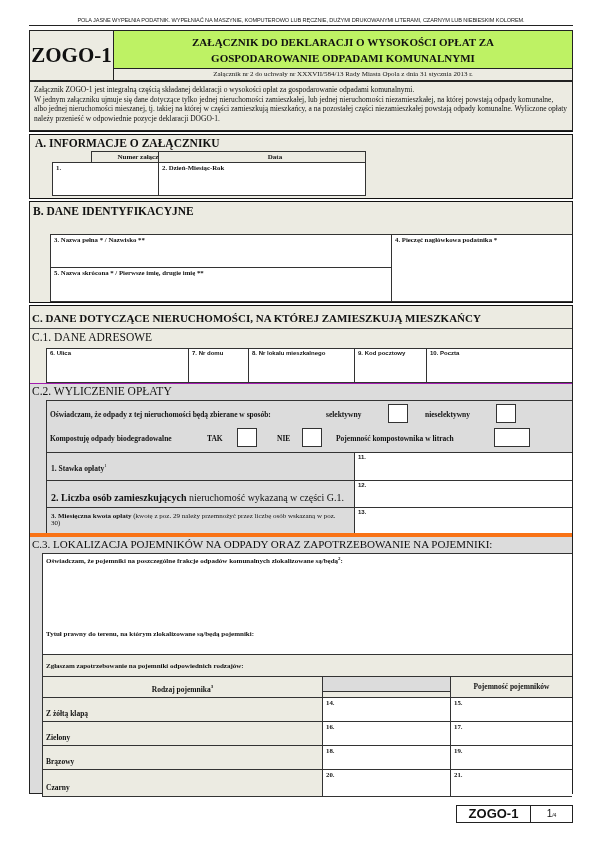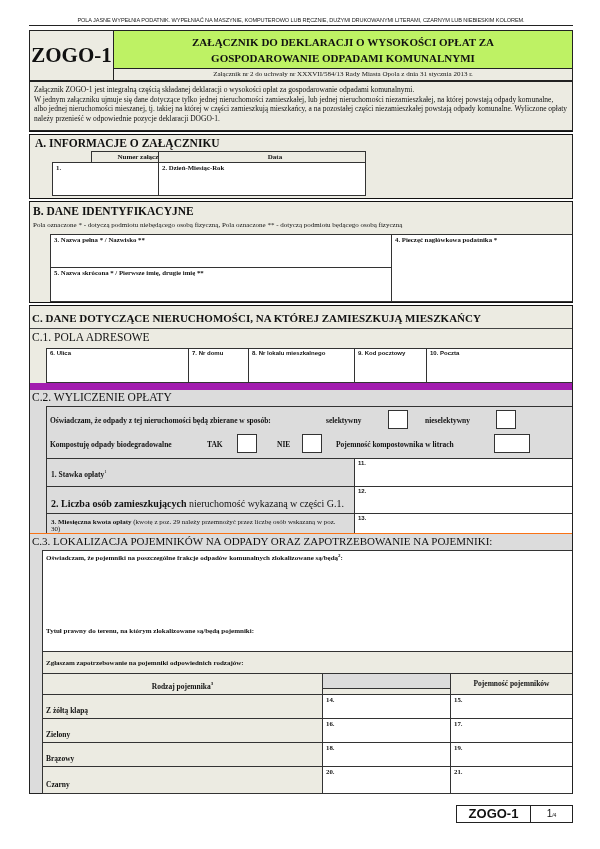--- a/index.html
+++ b/index.html
@@ -58,56 +58,55 @@
     </div>
   <div class="box" style="left:128px;top:27px;width:208px;height:34px;">
       <div class="lbl">2.  Dzień-Miesiąc-Rok</div>
     </div>
 </div>
 
 <div class="abs dbl" style="top:198px;"></div>
 
 <div class="abs beige" style="left:30px;top:202px;width:542px;height:100px;">
   <div class="abs sec-title" style="left:3px;top:3px;text-align:center;">B. DANE IDENTYFIKACYJNE</div>
-  <div class="abs" style="left:3px;top:19px;font-size:7px;white-space:nowrap;">Pola oznaczone * - dotyczą podmiotu niebędącego osobą fizyczną, Pola oznaczone ** - dotyczą podmiotu będącego osobą fizyczną</div>
   <div class="box" style="left:20px;top:32px;width:342px;height:34px;">
       <div class="lbl">3.  Nazwa pełna * / Nazwisko **</div>
     </div>
   <div class="box" style="left:361px;top:32px;width:181px;height:68px;border-right:none;">
       <div class="lbl">4.  Pieczęć nagłówkowa podatnika *</div>
     </div>
   <div class="box" style="left:20px;top:65px;width:342px;height:35px;">
       <div class="lbl">5.  Nazwa skrócona * / Pierwsze imię, drugie imię **</div>
     </div>
 </div>
 
 <div class="abs dbl" style="top:302px;"></div>
 
 <div class="abs beige" style="left:30px;top:306px;width:542px;height:77px;">
   <div class="abs sec-title" style="left:2px;top:6px;font-size:11px;">C. DANE DOTYCZĄCE NIERUCHOMOŚCI, NA KTÓREJ ZAMIESZKUJĄ MIESZKAŃCY</div>
   <div class="hline" style="left:0;top:22px;width:542px;"></div>
-  <div class="abs sec-sub" style="left:2px;top:25px;">C.1. POLA ADRESOWE</div>
+  <div class="abs sec-sub" style="left:2px;top:25px;">C.1. DANE ADRESOWE</div>
   <div class="box" style="left:16px;top:42px;width:143px;height:35px;">
       <div class="lbl-s">6.  Ulica</div>
     </div>
   <div class="box" style="left:158px;top:42px;width:61px;height:35px;">
       <div class="lbl-s">7.  Nr domu</div>
     </div>
   <div class="box" style="left:218px;top:42px;width:107px;height:35px;">
       <div class="lbl-s">8.  Nr lokalu mieszkalnego</div>
     </div>
   <div class="box" style="left:324px;top:42px;width:73px;height:35px;">
       <div class="lbl-s">9.  Kod pocztowy</div>
     </div>
   <div class="box" style="left:396px;top:42px;width:146px;height:35px;border-right:none;">
       <div class="lbl-s">10.    Poczta</div>
     </div>
 </div>
 
-<div class="abs gray" style="left:30px;top:383px;width:542px;height:150px;border-top:7px solid #a21caf;">
+<div class="abs gray" style="left:30px;top:383px;width:542px;height:150px;border-top:1px solid #a21caf;">
   <div class="abs sec-sub" style="left:2px;top:1px;">C.2. WYLICZENIE OPŁATY</div>
   <div class="abs" style="left:16px;top:16px;width:526px;height:134px;border:1px solid #333;border-right:none;"></div>
   <div class="txt" style="left:20px;top:26px;">Oświadczam, że odpady z tej nieruchomości będą zbierane w sposób:</div>
   <div class="txt" style="left:296px;top:26px;">selektywny</div>
   <div class="cb" style="left:358px;top:20px;"></div>
   <div class="txt" style="left:395px;top:26px;">nieselektywny</div>
   <div class="cb" style="left:466px;top:20px;"></div>
   <div class="txt" style="left:20px;top:50px;">Kompostuję odpady biodegradowalne</div>
   <div class="txt" style="left:177px;top:50px;">TAK</div>
   <div class="cb" style="left:207px;top:44px;"></div>
@@ -131,21 +130,21 @@
     </div>
 
   <div class="box gray" style="left:16px;top:123px;width:309px;height:27px;">
     <div class="abs" style="left:4px;top:5px;width:290px;font-size:7px;line-height:7px;"><b>3.  Miesięczna kwota opłaty</b><span> (kwotę z poz. 29 należy przemnożyć przez liczbę osób wskazaną w poz. 30)</span></div>
   </div>
   <div class="box" style="left:324px;top:123px;width:218px;height:27px;border-right:none;">
       <div class="lbl-s">13.</div>
     </div>
 </div>
 
-<div class="abs gray" style="left:30px;top:533px;width:542px;height:260px;border-top:1px solid #f97316;">
+<div class="abs gray" style="left:30px;top:533px;width:542px;height:260px;border-top:4px solid #f97316;">
   <div class="abs sec-sub" style="left:2px;top:1px;font-size:11px;">C.3. LOKALIZACJA POJEMNIKÓW NA ODPADY ORAZ ZAPOTRZEBOWANIE NA POJEMNIKI:</div>
   <div class="box" style="left:12px;top:16px;width:530px;height:102px;border-right:none;">
     <div class="abs" style="left:3px;top:2px;font-size:7px;font-weight:bold;white-space:nowrap;"><span>Oświadczam, że pojemniki na poszczególne frakcje odpadów komunalnych zlokalizowane są/będą</span><sup style="font-size:5px;">2</sup>:</div>
     <div class="abs" style="left:3px;top:76px;font-size:7px;font-weight:bold;white-space:nowrap;">Tytuł prawny do terenu, na którym zlokalizowane są/będą pojemniki:</div>
   </div>
   <div class="box beige" style="left:12px;top:117px;width:530px;height:23px;border-right:none;">
     <div class="abs" style="left:3px;top:7px;font-size:7px;font-weight:bold;white-space:nowrap;">Zgłaszam zapotrzebowanie na pojemniki odpowiednich rodzajów:</div>
   </div>
   <div class="box beige" style="left:12px;top:139px;width:281px;height:22px;text-align:center;font-size:7.5px;font-weight:bold;line-height:20px;"><span>Rodzaj pojemnika</span><sup style="font-size:5px;">3</sup></div>
   <div class="box beige" style="left:292px;top:139px;width:129px;height:22px;text-align:center;font-size:7.5px;font-weight:bold;line-height:20px;margin-top:15px;">Liczba pojemników</div>

